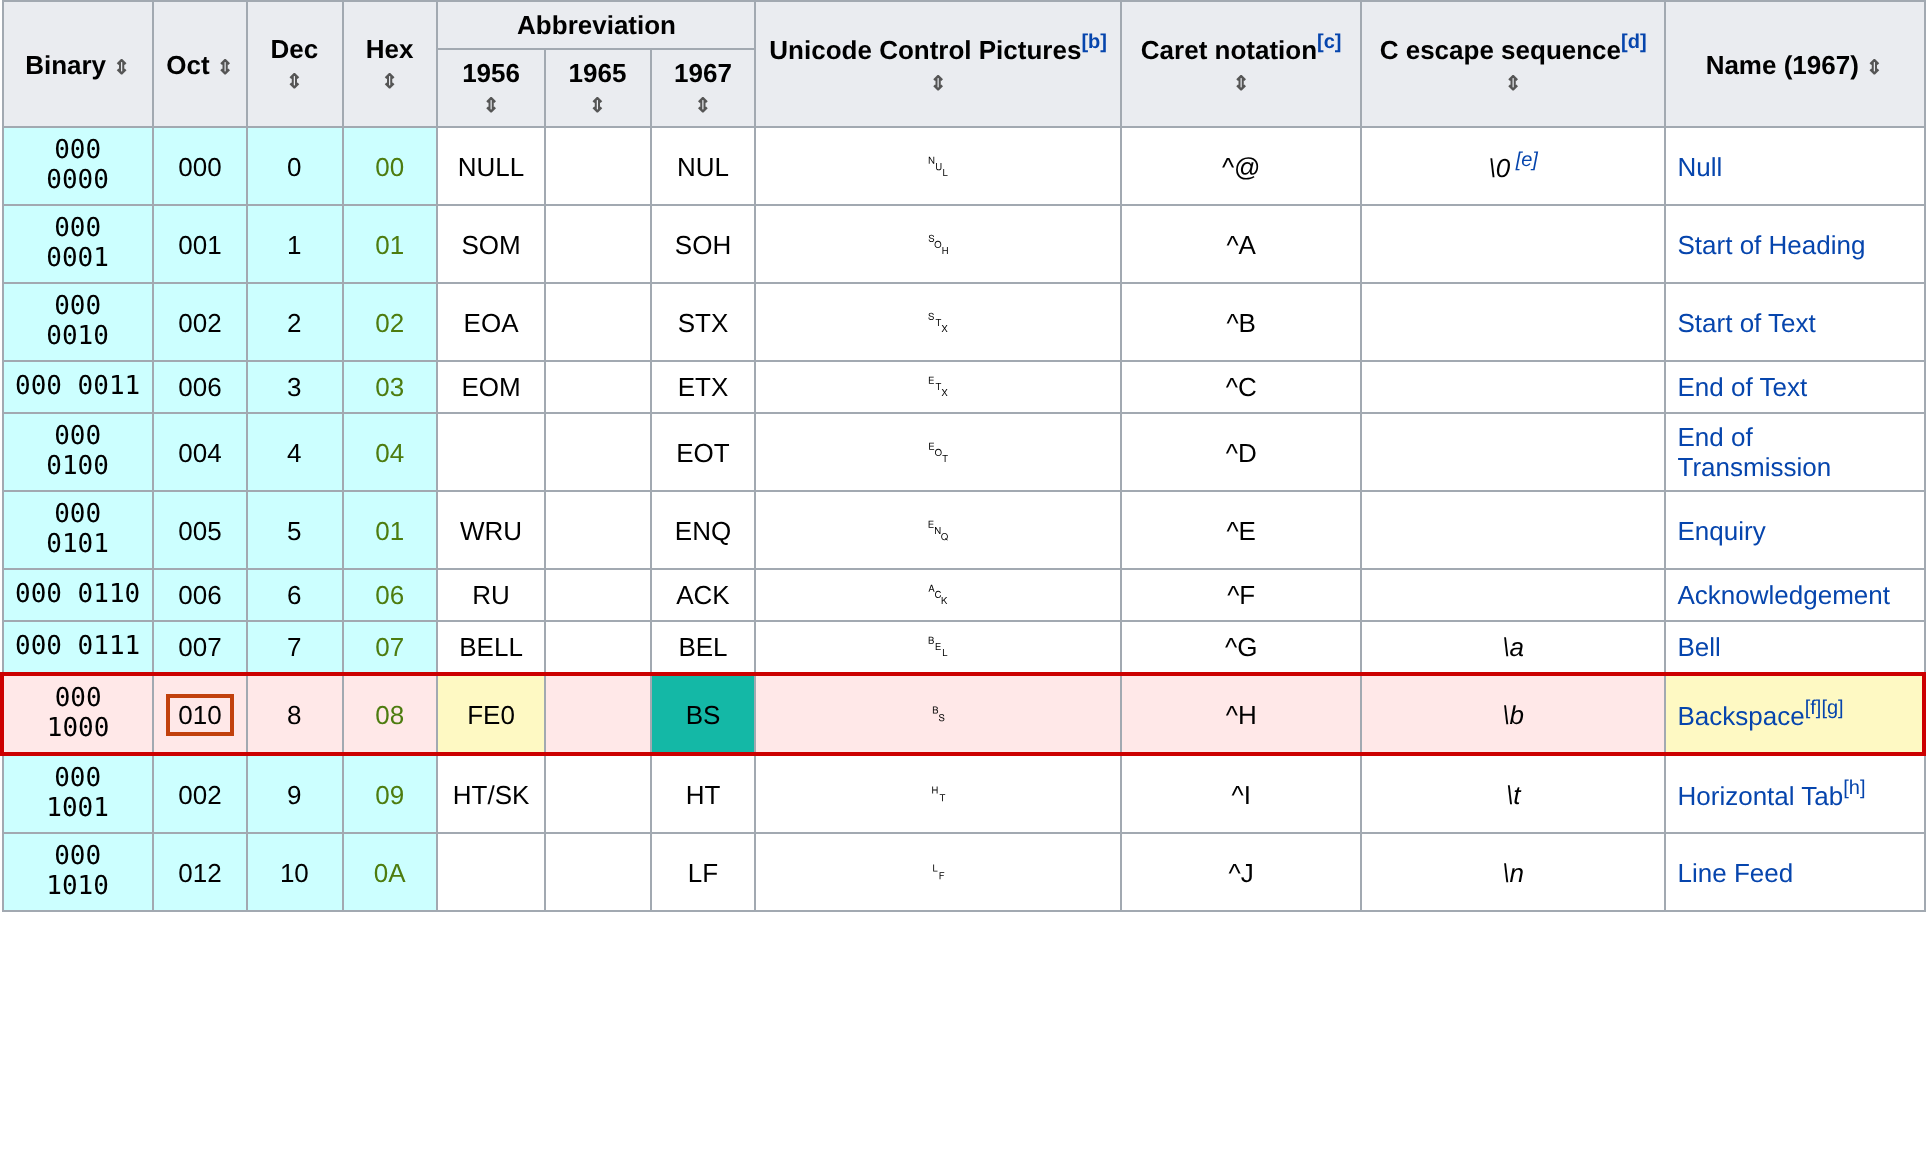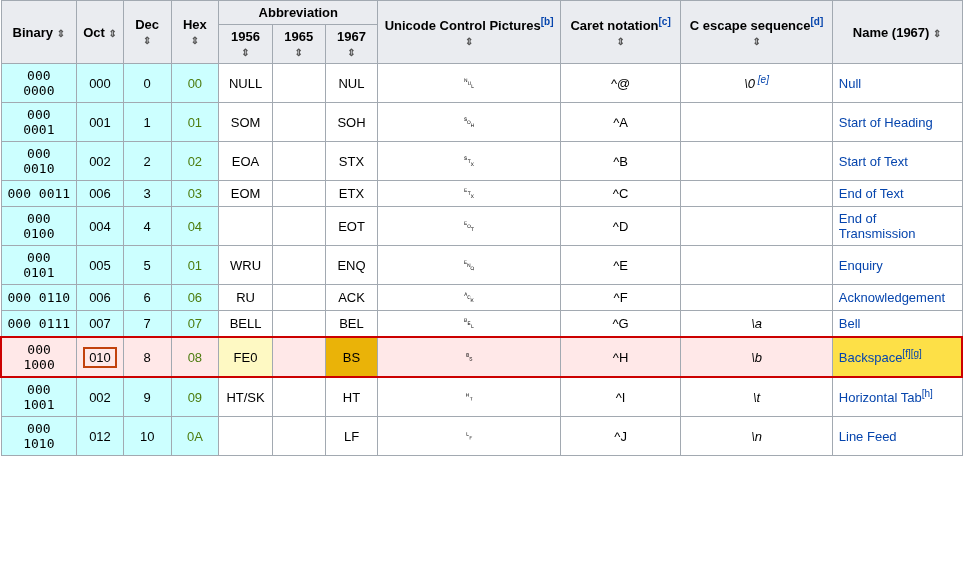--- a/index.html
+++ b/index.html
@@ -196,25 +196,25 @@
           <td class="col-name"><a class="name-link" href="#">Bell</a></td>
         </tr>
         <tr class="row-red-border" style="background: rgb(255, 240, 240);">
           <td class="col-binary" style="white-space: pre; background: rgb(255, 232, 232);">000
 1000</td>
           <td class="col-oct" style="background: rgb(255, 232, 232);"><span class="oct-box">010</span></td>
           <td class="col-dec" style="background: rgb(255, 232, 232);">8</td>
           <td class="col-hex" style="background: rgb(255, 232, 232);">08</td>
           <td class="col-abbr1963" style="background: #fef9c3;">FE0</td>
           <td class="col-abbr1965" style="background: rgb(255, 232, 232);"></td>
-          <td class="col-abbr1967" style="background: #eab308;">BS</td>
+          <td class="col-abbr1967" style="background: #14b8a6;">BS</td>
           <td class="col-unicode unicode-char" style="background: rgb(255, 232, 232);">␈</td>
           <td class="col-caret" style="background: rgb(255, 232, 232);">^H</td>
           <td class="col-cescape" style="background: rgb(255, 232, 232);">\b</td>
-          <td class="col-name" style="background: #fde047; margin-left: 46px;"><a class="name-link" href="#">Backspace</a><span class="superscript">[f][g]</span></td>
+          <td class="col-name" style="background: #fef9c3; margin-left: 46px;"><a class="name-link" href="#">Backspace</a><span class="superscript">[f][g]</span></td>
         </tr>
         <tr>
           <td class="col-binary" style="white-space: pre;">000
 1001</td>
           <td class="col-oct">002</td>
           <td class="col-dec">9</td>
           <td class="col-hex">09</td>
           <td class="col-abbr1963">HT/SK</td>
           <td class="col-abbr1965"></td>
           <td class="col-abbr1967">HT</td>

